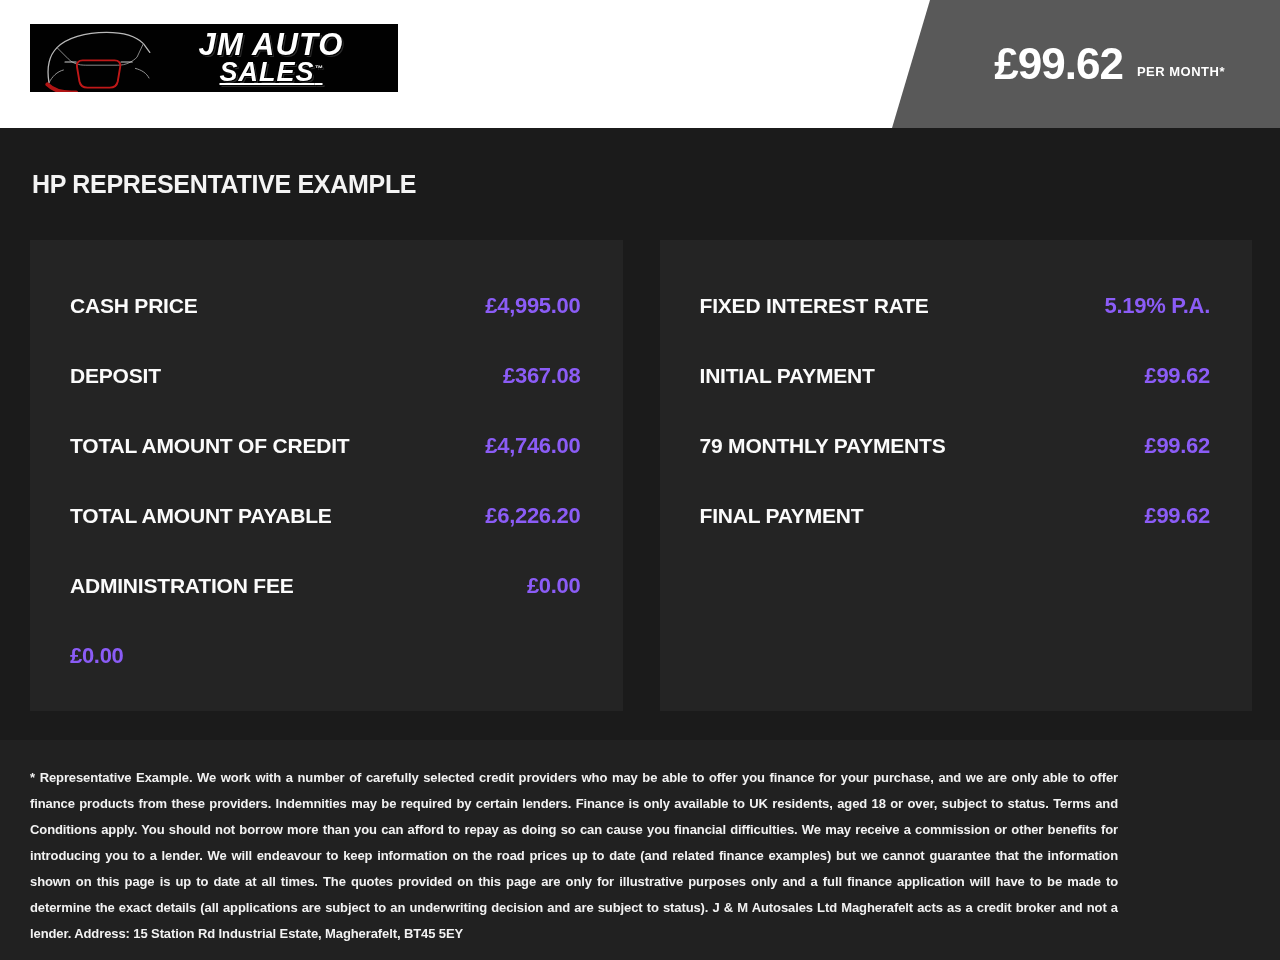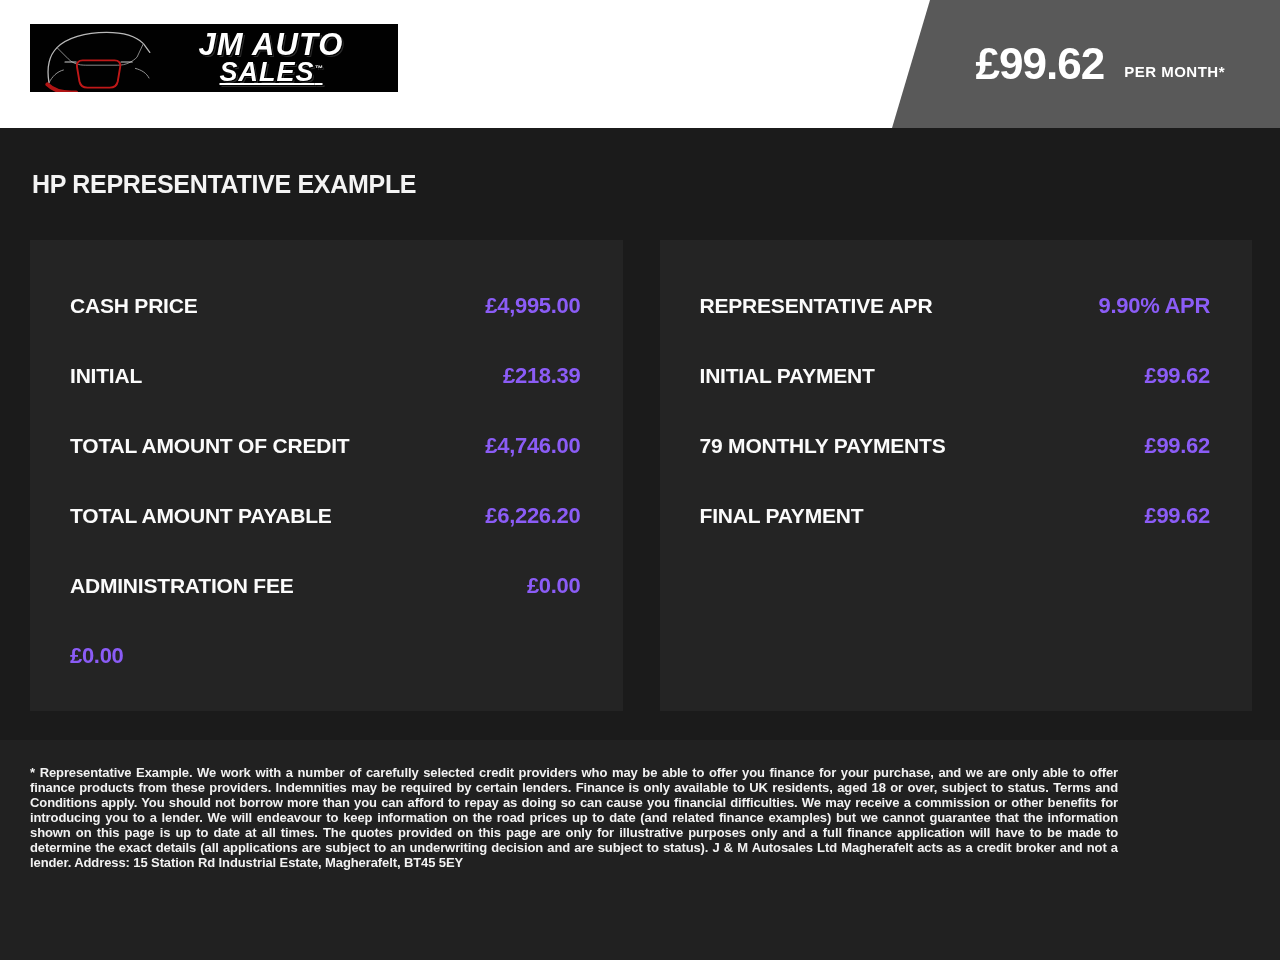--- a/index.html
+++ b/index.html
@@ -36,21 +36,21 @@
 
   .price-wedge {
     position:absolute; top:0; right:0; width:390px; height:128px;
     background:#595959;
     clip-path:polygon(40px 0, 390px 0, 390px 128px, 2px 128px);
     display:flex; align-items:center; justify-content:flex-end;
     padding-right:55px;
     color:#ffffff;
   }
   .price-amount { font-size:44px; letter-spacing:-1px; }
-  .price-suffix { font-size:15px; letter-spacing:0.5px; margin-left:20px; padding-top:14px; }
+  .price-suffix { font-size:13px; letter-spacing:0.5px; margin-left:14px; padding-top:14px; }
 
   
   .main { position:absolute; top:128px; left:0; width:1184px; height:612px; background:#1b1b1b;text-decoration:underline; }
   .page-title {
     position:absolute; left:32px; top:42px;
     color:#f4f4f4; font-size:25px; letter-spacing:-0.3px;
   }
   .panels { position:absolute; top:112px; left:30px; width:1222px; display:flex; gap:37px; }
   .panel {
     width:596px; height:471px; background:#242424;
@@ -64,21 +64,21 @@
   .row .val { color:#8b5cf6; font-size:22px; letter-spacing:-0.3px; white-space:nowrap; }
 
   
   .footer {
     position:absolute; top:740px; left:0; width:1280px; height:220px;
     background:#212121;
   }
   .disclaimer {
     position:absolute; left:30px; top:25px; width:1088px;
     color:#f2f2f2; font-size:13px; font-weight:bold;
-    line-height:15px; letter-spacing:-0.1px;
+    line-height:26px; letter-spacing:-0.1px;
     text-align:justify; text-align-last:left;
   }
 </style>
 </head>
 <body>
 
 <div class="header">
 
   <div class="logo-plate">
     <svg class="logo-car" viewBox="0 0 140 90" fill="none" xmlns="http://www.w3.org/2000/svg">
@@ -109,44 +109,44 @@
   <h1 class="page-title">HP REPRESENTATIVE EXAMPLE</h1>
 
   <div class="panels">
 
     <div class="panel">
       <div class="row">
         <span class="lbl">CASH PRICE</span>
         <span class="val">£4,995.00</span>
       </div>
       <div class="row">
-        <span class="lbl">INITIAL</span>
-        <span class="val">£218.39</span>
+        <span class="lbl">DEPOSIT</span>
+        <span class="val">£367.08</span>
       </div>
       <div class="row">
         <span class="lbl">TOTAL AMOUNT OF CREDIT</span>
         <span class="val">£4,746.00</span>
       </div>
       <div class="row">
         <span class="lbl">TOTAL AMOUNT PAYABLE</span>
         <span class="val">£6,226.20</span>
       </div>
       <div class="row">
         <span class="lbl">ADMINISTRATION FEE</span>
         <span class="val">£0.00</span>
       </div>
       <div class="row">
         <span class="val">£0.00</span>
       </div>
     </div>
 
     <div class="panel">
       <div class="row">
-        <span class="lbl">REPRESENTATIVE APR</span>
-        <span class="val">9.90% APR</span>
+        <span class="lbl">FIXED INTEREST RATE</span>
+        <span class="val">5.19% P.A.</span>
       </div>
       <div class="row">
         <span class="lbl">INITIAL PAYMENT</span>
         <span class="val">£99.62</span>
       </div>
       <div class="row">
         <span class="lbl">79 MONTHLY PAYMENTS</span>
         <span class="val">£99.62</span>
       </div>
       <div class="row">

